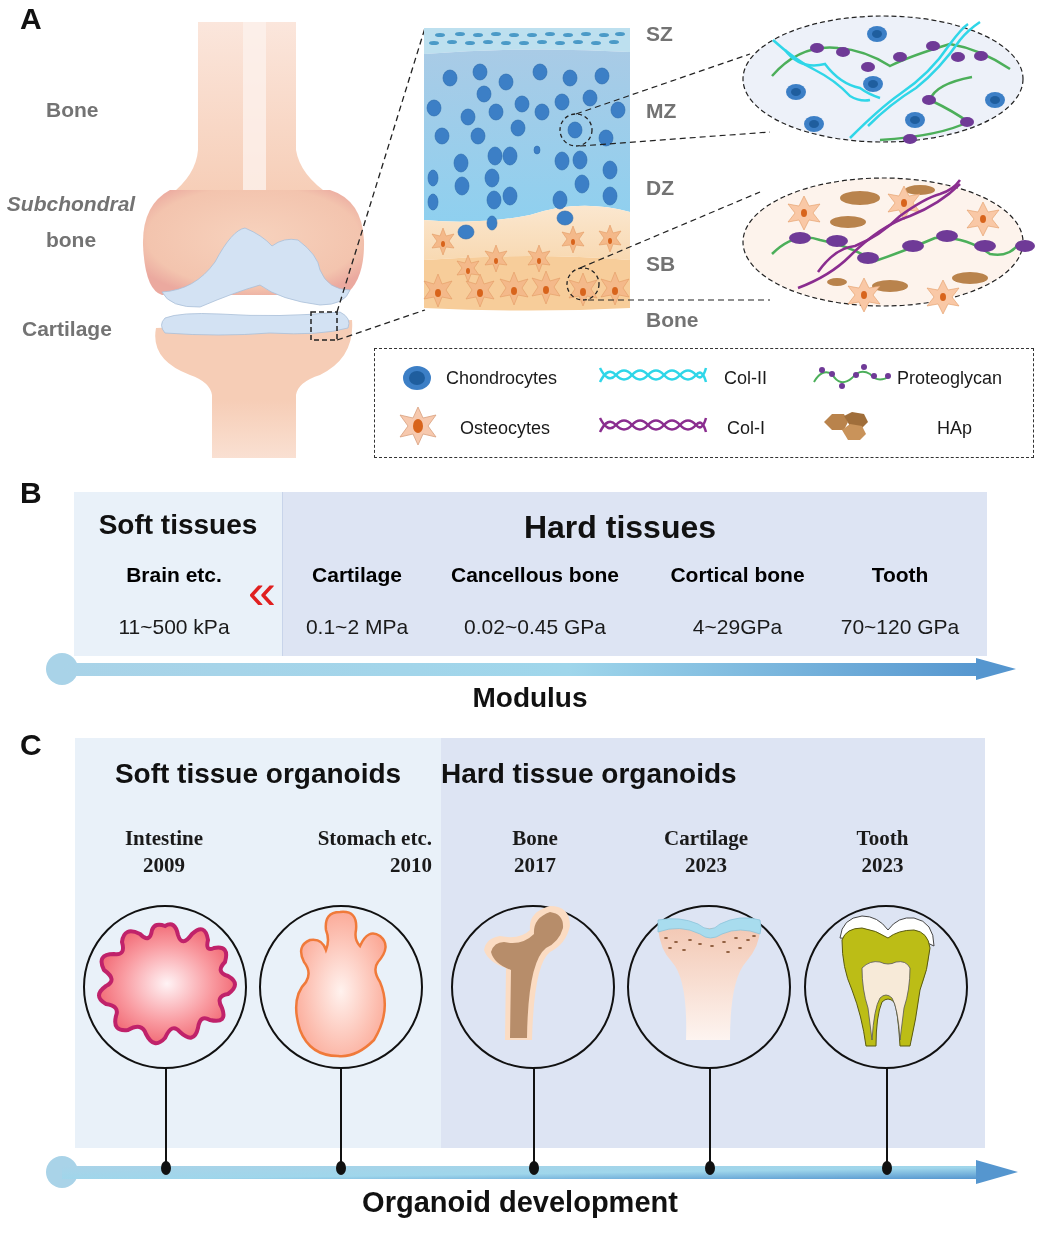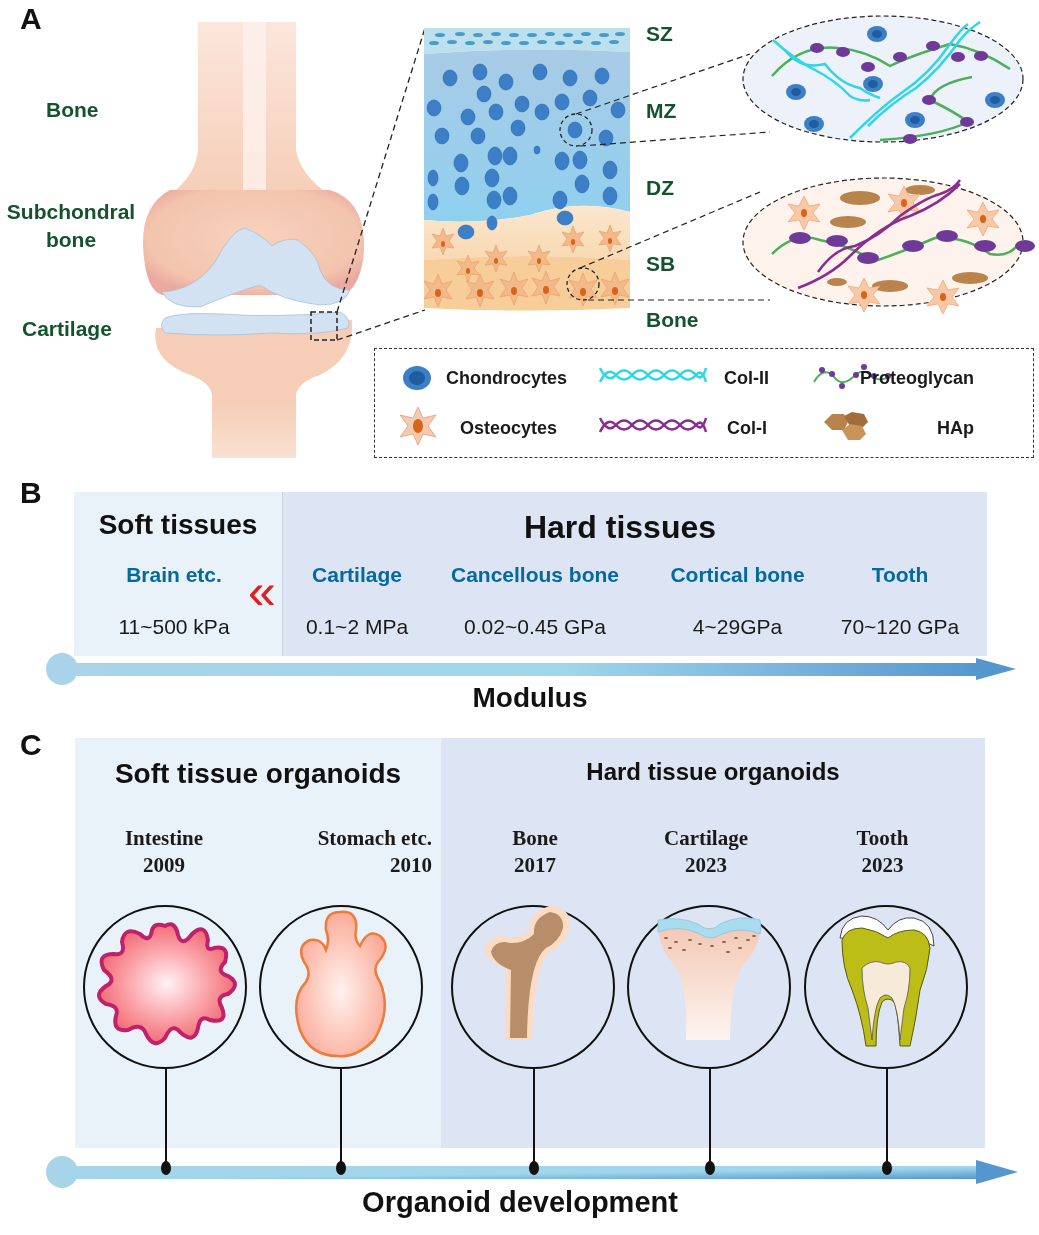--- a/index.html
+++ b/index.html
@@ -1,25 +1,25 @@
 <!DOCTYPE html>
 <html><head>
 <meta charset="utf-8">
 <style>
   html, body { margin: 0; padding: 0; background: #ffffff; }
   body { width: 1039px; height: 1235px; position: relative; overflow: hidden;
          font-family: "Liberation Sans", "DejaVu Sans", sans-serif; color: #111; }
   .abs { position: absolute; }
   .bold { font-weight: bold; }
   .panel-letter { position: absolute; font-size: 30px; font-weight: bold; color: #111; }
-  .lbl { position: absolute; font-weight: bold; font-size: 21px; color: #14532d; }
+  .lbl { position: absolute; font-weight: bold; font-size: 21px; color: #737373; }
   .center { text-align: center; }
   svg { position: absolute; overflow: visible; }
-  .legend-text { position: absolute; font-weight: bold; font-size: 18px; color: #1a1a1a; }
-  .b-cat { position: absolute; font-weight: bold; font-size: 21px; color: #0369a1; text-align: center; }
+  .legend-text { position: absolute; font-weight: normal; font-size: 18px; color: #1a1a1a; }
+  .b-cat { position: absolute; font-weight: bold; font-size: 21px; color: #000000; text-align: center; }
   .b-val { position: absolute; font-weight: normal; font-size: 21px; color: #1a1a1a; text-align: center; }
   .c-item { position: absolute; font-weight: bold; font-size: 21px; color: #1a1a1a; text-align: center; line-height: 27px; font-family: Liberation Serif, serif; }
 </style>
 </head>
 <body>
 
 <div class="panel-letter" style="left:20px; top:2px;">A</div>
 
 <svg style="left:0; top:0;" width="400" height="460" viewBox="0 0 400 460">
   <defs>
@@ -50,21 +50,21 @@
 
   <path d="M165 318 Q180 312 220 314 Q280 318 340 312 Q352 318 348 328 Q320 336 270 333 Q220 337 165 333 Q158 325 165 318 Z" fill="#d3e2f3" stroke="#a9bfd8" stroke-width="0.8"></path>
 
   <rect x="311" y="312" width="26" height="28" fill="none" stroke="#222" stroke-width="1.5" stroke-dasharray="5,3"></rect>
 
   <line x1="337" y1="312" x2="425" y2="28" stroke="#222" stroke-width="1.3" stroke-dasharray="6,4"></line>
   <line x1="337" y1="340" x2="425" y2="310" stroke="#222" stroke-width="1.3" stroke-dasharray="6,4"></line>
 </svg>
 
 <div class="lbl" style="left:46px; top:98px;">Bone</div>
-<div class="lbl center" style="left:0px; top:200px; width:142px;">Subchondral</div>
+<div class="lbl center" style="left:0px; top:192px; width:142px;font-style:italic;">Subchondral</div>
 <div class="lbl center" style="left:0px; top:228px; width:142px;">bone</div>
 <div class="lbl" style="left:22px; top:317px;">Cartilage</div>
 
 <svg style="left:410px; top:20px;" width="230" height="300" viewBox="0 0 230 300">
   <defs>
     <linearGradient id="cartG" x1="0" x2="0" y1="0" y2="1">
       <stop offset="0" stop-color="#a9cbe6"></stop>
       <stop offset="1" stop-color="#8fd0ef"></stop>
     </linearGradient>
     <linearGradient id="sbG" x1="0" x2="0" y1="0" y2="1">
@@ -283,21 +283,21 @@
   <g fill="#6f3a97">
       <circle cx="10" cy="8" r="3"></circle>
       <circle cx="20" cy="12" r="3"></circle>
       <circle cx="30" cy="24" r="3"></circle>
       <circle cx="44" cy="13" r="3"></circle>
       <circle cx="52" cy="5" r="3"></circle>
       <circle cx="62" cy="14" r="3"></circle>
       <circle cx="76" cy="14" r="3"></circle>
     </g>
 </svg>
-<div class="legend-text" style="left:860px; top:368px;">Proteoglycan</div>
+<div class="legend-text" style="left:897px; top:368px;">Proteoglycan</div>
 
 <svg style="left:397px; top:406px;" width="42" height="40" viewBox="0 0 42 40">
   <path d="M21 1 l5 11 13 -3 -8 11 8 11 -13 -3 -5 11 -5 -11 -13 3 8 -11 -8 -11 13 3 z" fill="#f7c9ae" stroke="#d8a07e" stroke-width="0.8"></path>
   <ellipse cx="21" cy="20" rx="5" ry="7" fill="#d8641c"></ellipse>
 </svg>
 <div class="legend-text" style="left:460px; top:418px;">Osteocytes</div>
 
 <svg style="left:598px; top:414px;" width="110" height="22" viewBox="0 0 110 22">
   <path d="M2 4 Q10 20 18 11 Q26 2 34 11 Q42 20 50 11 Q58 2 66 11 Q74 20 82 11 Q90 2 98 11 Q104 18 108 4" fill="none" stroke="#8a2d8f" stroke-width="2.5"></path>
   <path d="M2 18 Q10 2 18 11 Q26 20 34 11 Q42 2 50 11 Q58 20 66 11 Q74 2 82 11 Q90 20 98 11 Q104 4 108 18" fill="none" stroke="#8a2d8f" stroke-width="2.5"></path>
@@ -350,21 +350,21 @@
 </svg>
 
 <div class="abs bold" style="left:400px; top:682px; width:260px; text-align:center; font-size:28px;">Modulus</div>
 
 <div class="panel-letter" style="left:20px; top:728px;">C</div>
 
 <div class="abs" style="left:75px; top:738px; width:366px; height:410px; background:#e9f1f9;"></div>
 <div class="abs" style="left:441px; top:738px; width:544px; height:410px; background:#dde4f3;"></div>
 
 <div class="abs bold" style="left:75px; top:758px; width:366px; text-align:center; font-size:28px;">Soft tissue organoids</div>
-<div class="abs bold" style="left:441px; top:758px; width:544px; text-align:center; font-size:24px;">Hard tissue organoids</div>
+<div class="abs bold" style="left:441px; top:758px; width:544px; text-align:left; font-size:28px;">Hard tissue organoids</div>
 
 <div class="c-item" style="left:84px; top:825px; width:160px;">
   <div>Intestine</div>
   <div>2009</div>
 </div>
 <div class="c-item" style="left:262px; top:825px; width:170px;text-align:right;">
   <div>Stomach etc.</div>
   <div>2010</div>
 </div>
 <div class="c-item" style="left:470px; top:825px; width:130px;">

